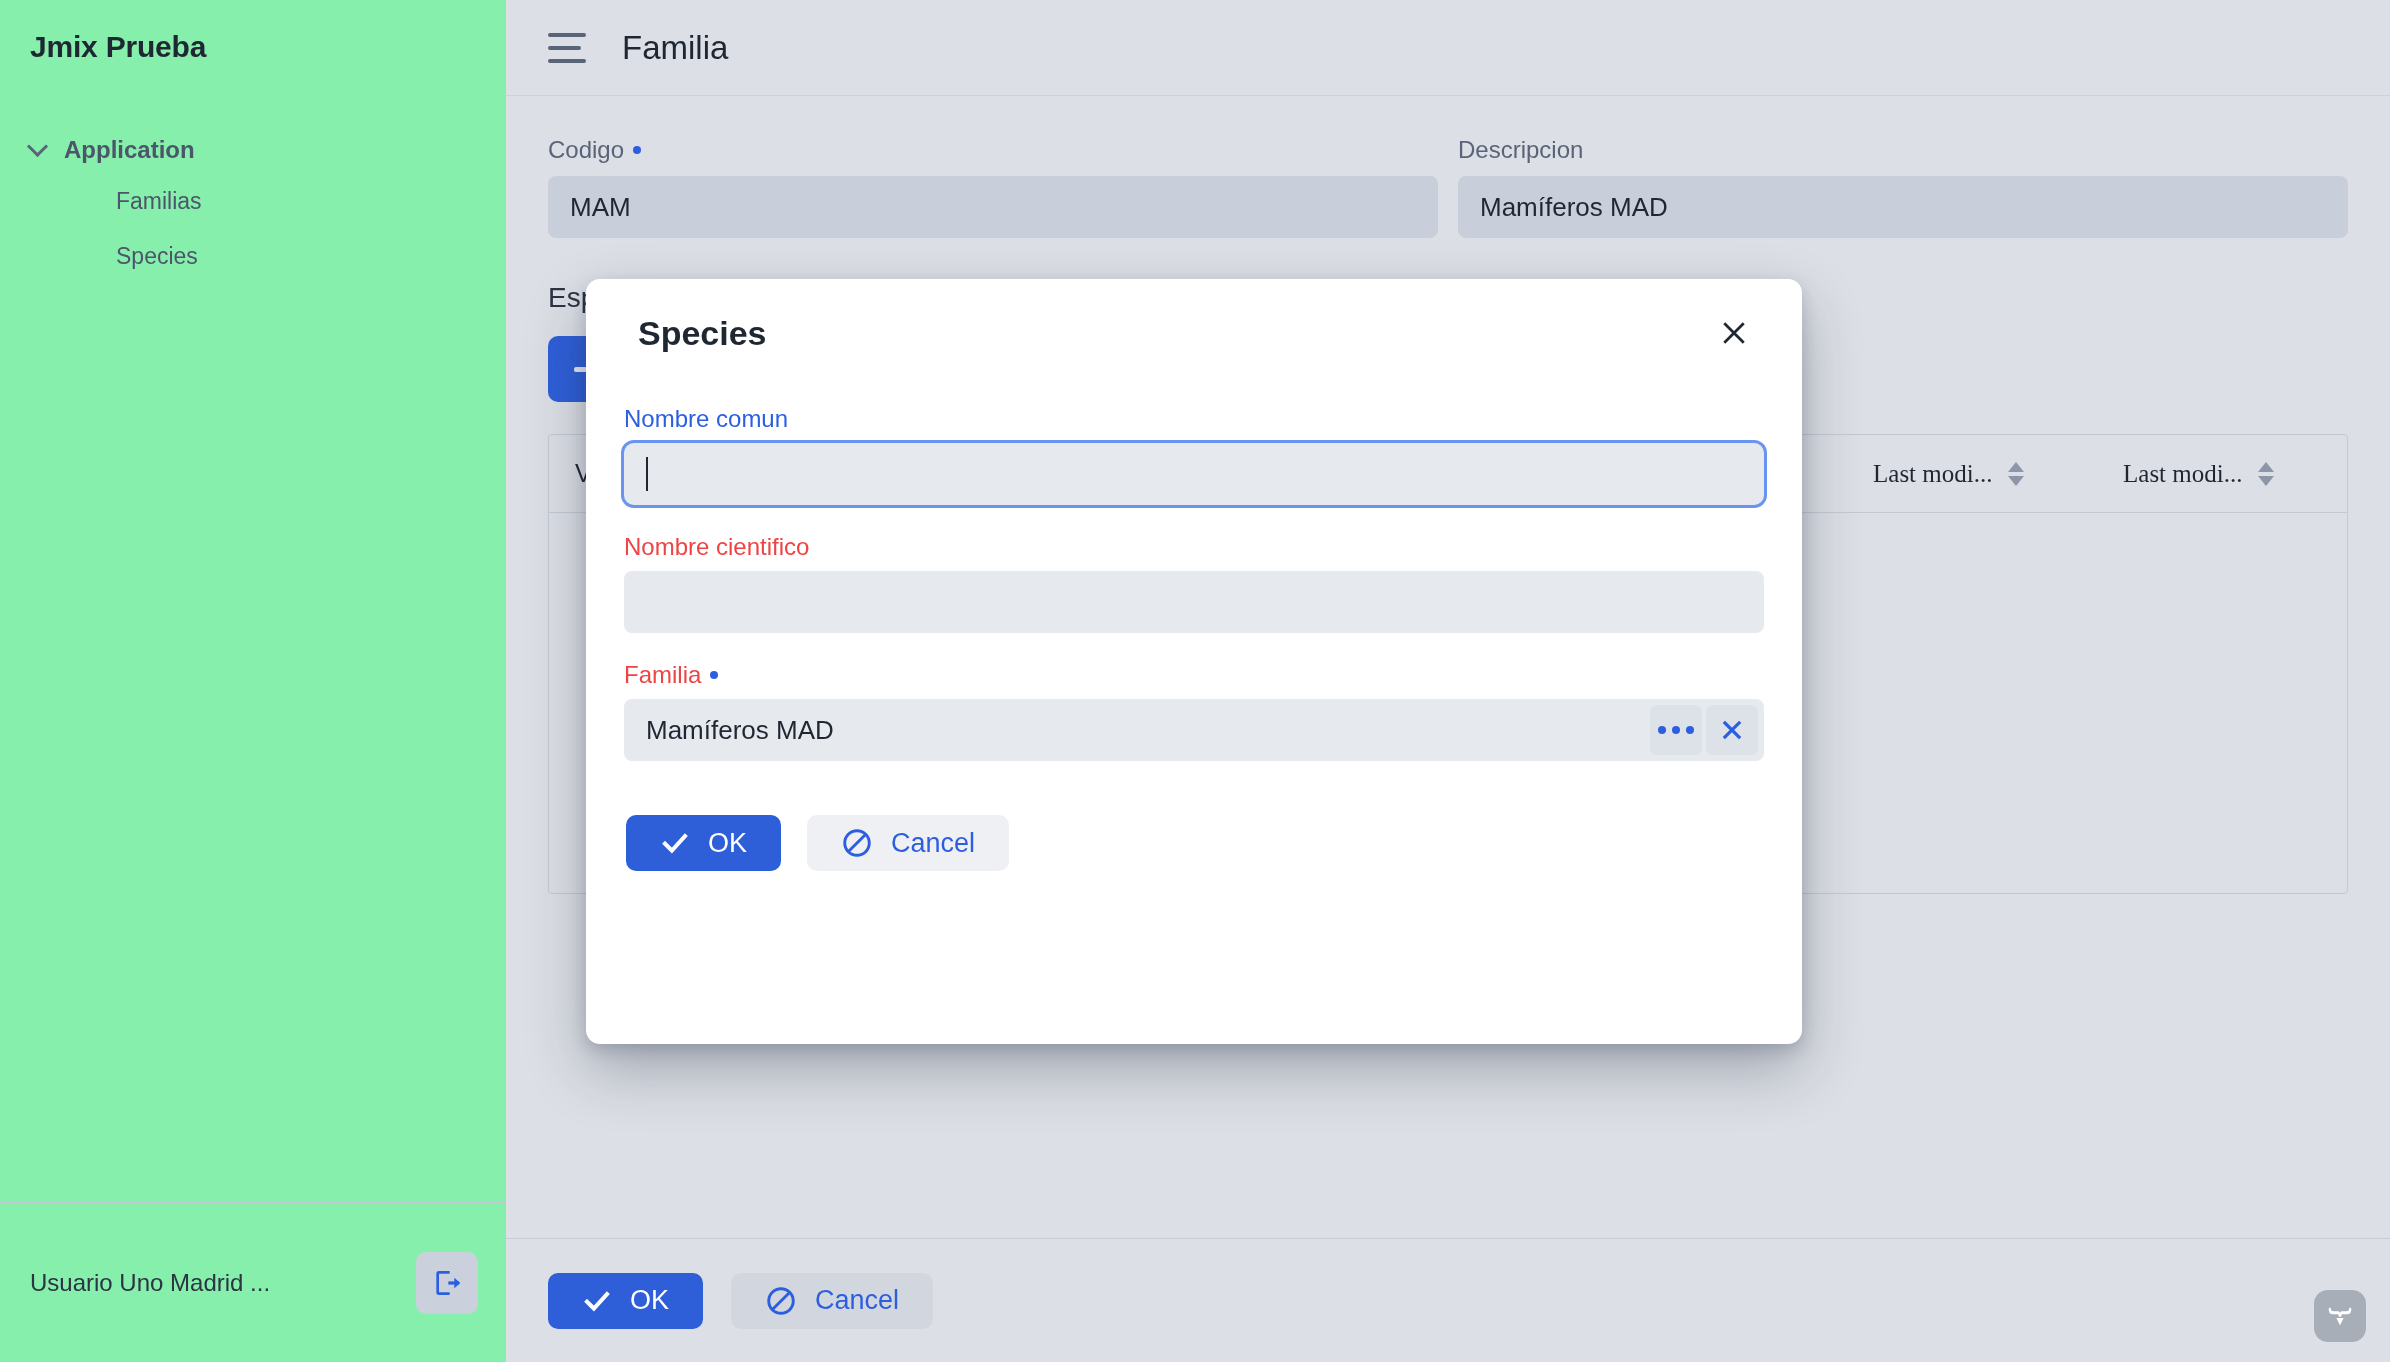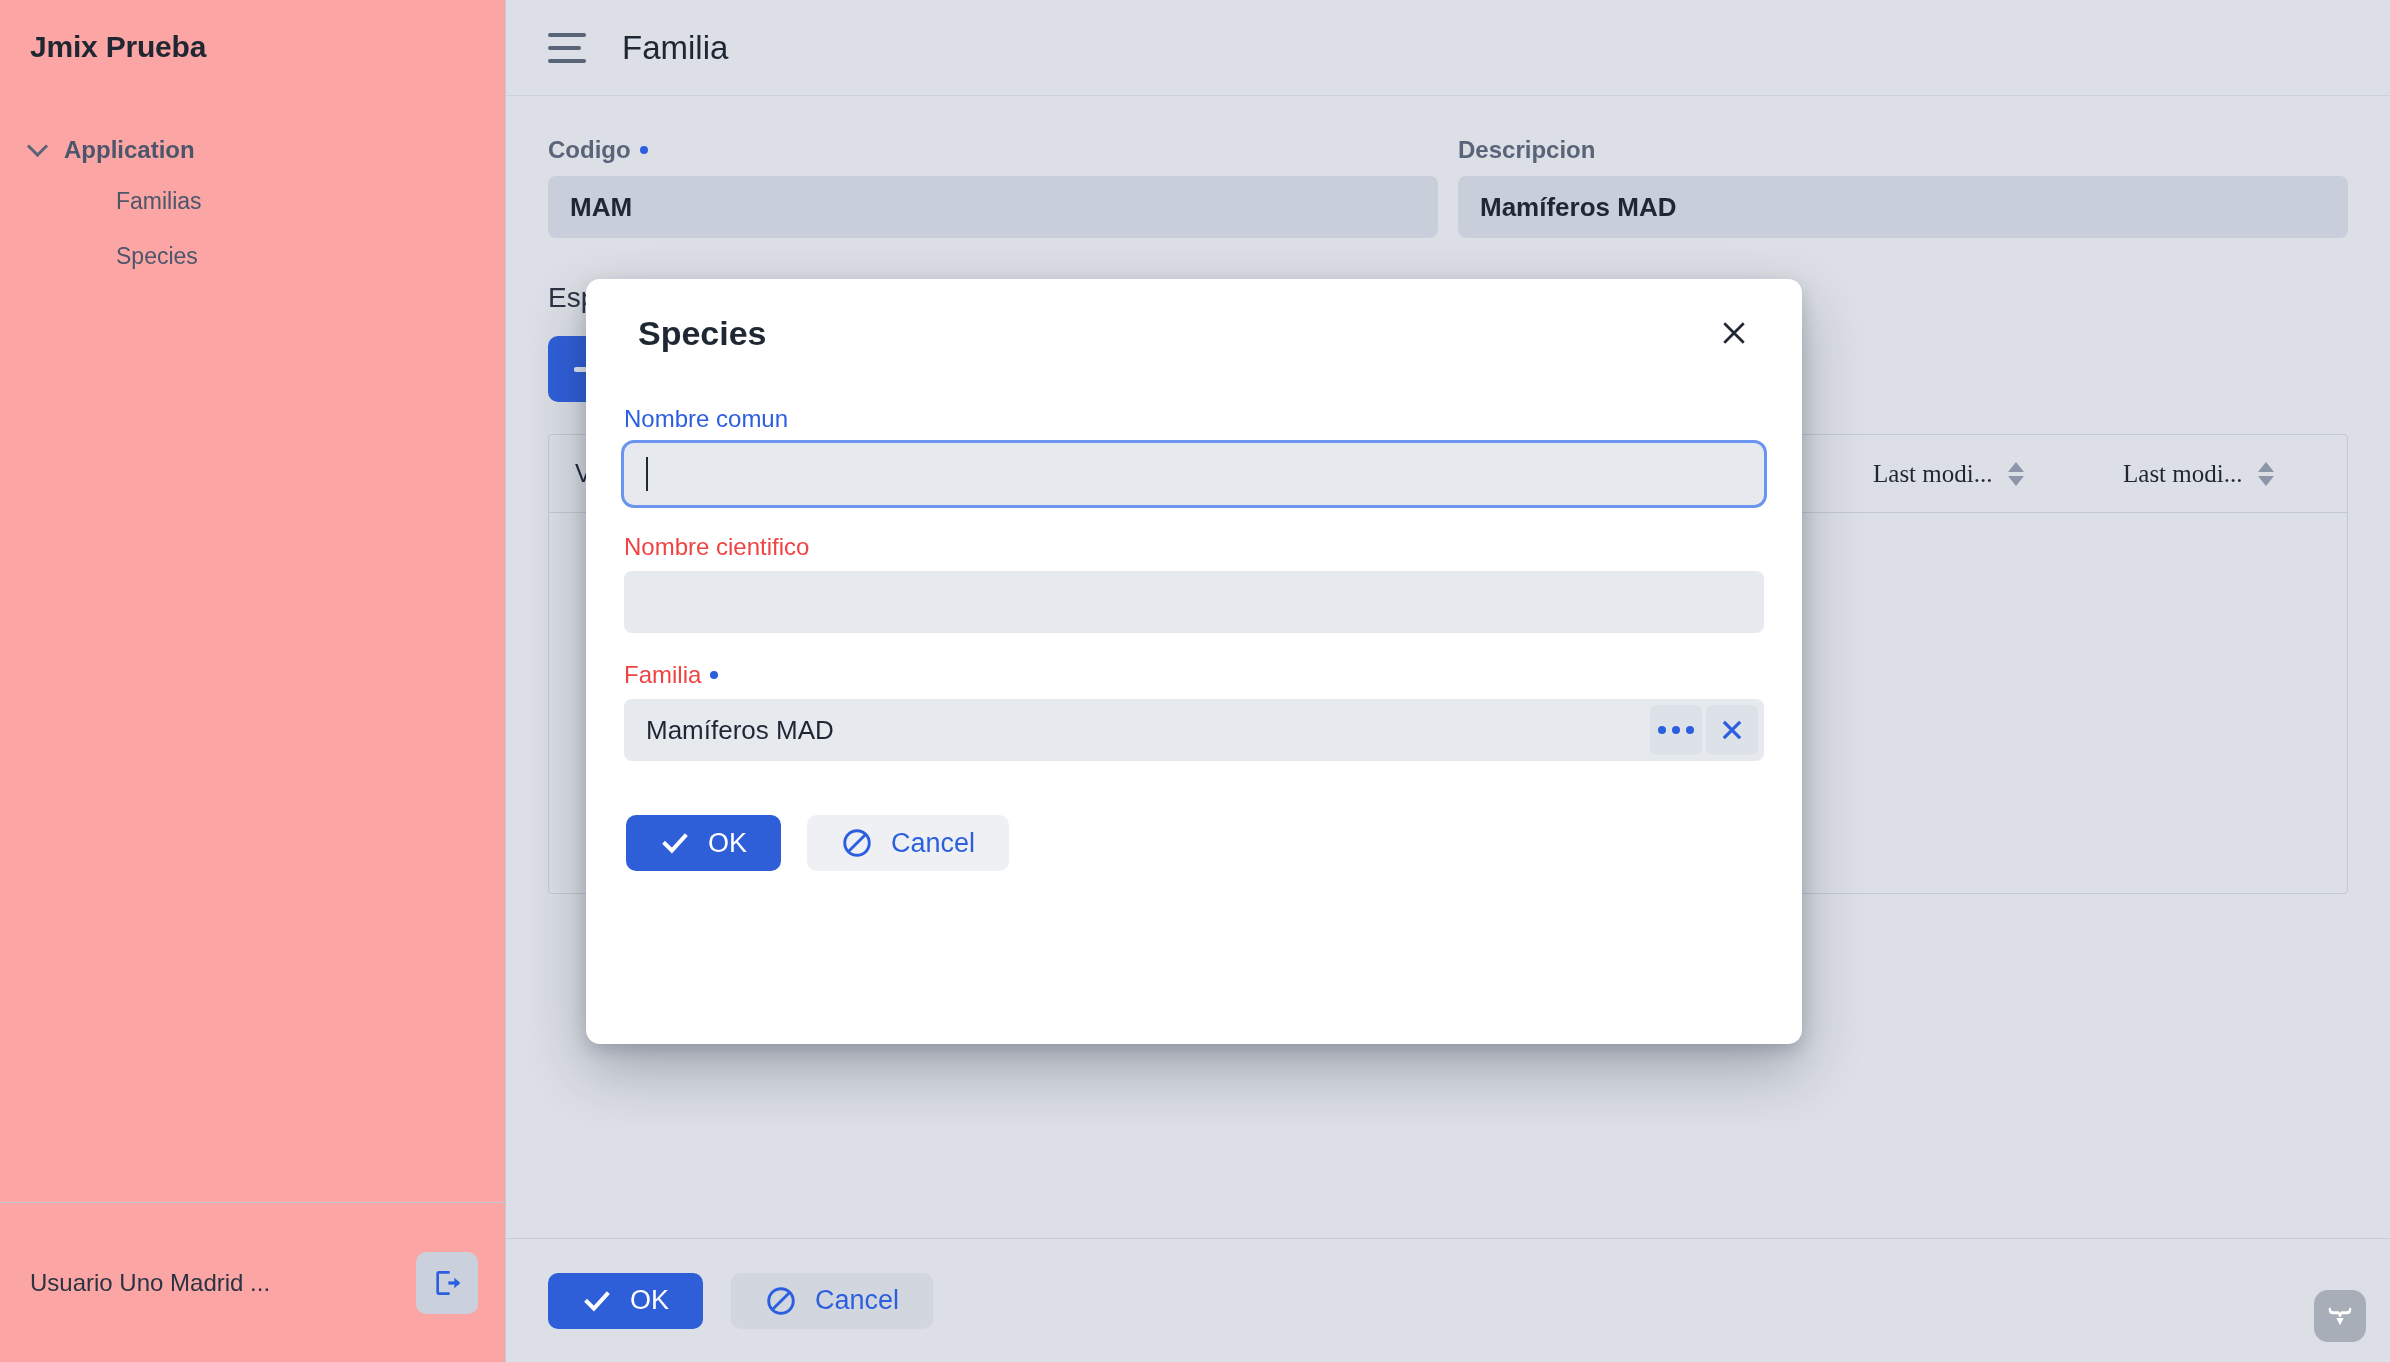--- a/index.html
+++ b/index.html
@@ -7,21 +7,21 @@
     width: 2390px; height: 1362px;
     font-family: "Liberation Sans", sans-serif;
     background: #d3d8e0;
     overflow: hidden;
   }
   .app { display: flex; width: 2390px; height: 1362px; position: relative; }
 
   
   .sidebar {
     width: 506px; height: 1362px;
-    background: #fca5a5;
+    background: #86efac;
     display: flex; flex-direction: column;
     flex: 0 0 506px;
     position: relative;
   }
   .sidebar::after {
     content: ""; position: absolute; right: 0; top: 0;
     width: 1px; height: 100%; background: #c3c9d4;
   }
   .brand {
     padding: 30px 0 0 30px;
@@ -87,21 +87,21 @@
   .hamburger span { display: block; height: 4px; background: #5a6478; border-radius: 2px; }
   .hamburger span:nth-child(2) { width: 88%; }
   .view-title { font-size: 33px; color: #1f2733; }
 
   .content {
     flex: 1 1 auto;
     padding: 40px 42px 0 42px;
     display: flex; flex-direction: column;
     overflow: hidden;
   }
-  .form-row { display: flex; gap: 20px; font-weight: bold; }
+  .form-row { display: flex; gap: 20px; }
   .field { display: flex; flex-direction: column; flex: 1 1 0; }
   .field-label {
     font-size: 24px; color: #5a6478; margin-bottom: 12px;
     display: flex; align-items: center; gap: 9px;
   }
   .req-dot { width: 8px; height: 8px; border-radius: 50%; background: #2c5fe0; display: inline-block; }
   .text-input {
     height: 62px; border-radius: 8px;
     background: #c9cfda;
     display: flex; align-items: center;

